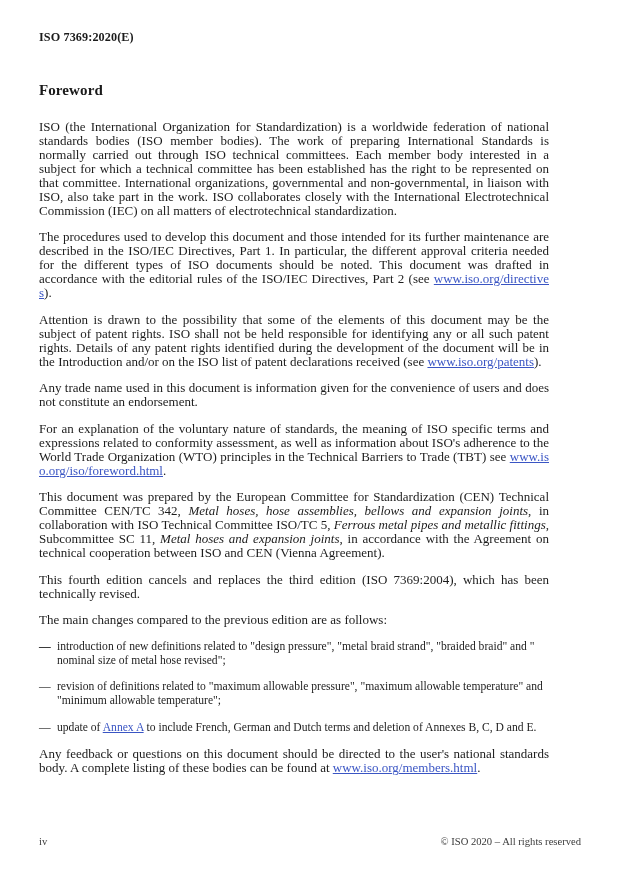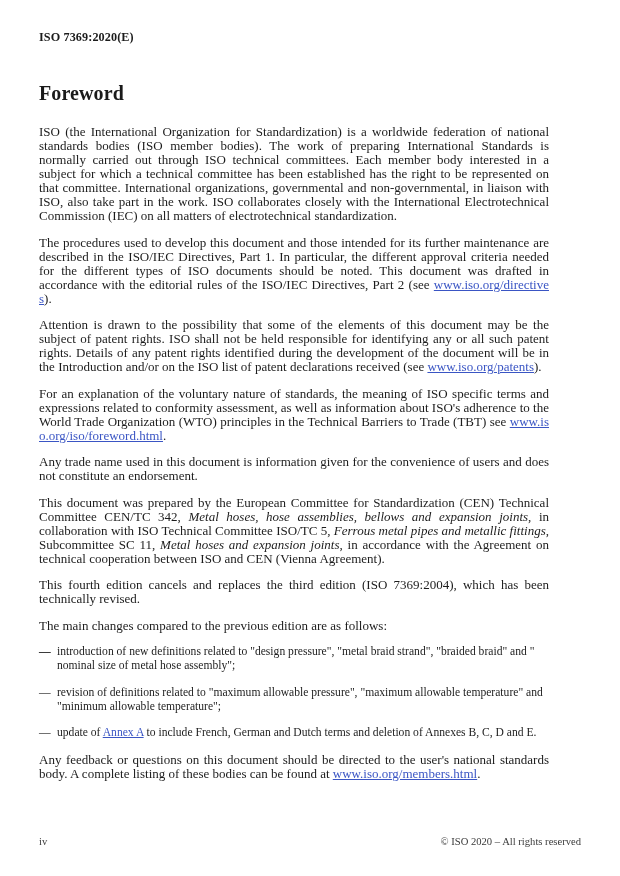--- a/index.html
+++ b/index.html
@@ -31,21 +31,21 @@
     color: #1c1c1c;
   }
   .content {
     position: absolute;
     left: 39px;
     top: 82px;
     width: 510px;
   }
   h1.foreword {
     margin: 0 0 21px 0;
-    font-size: 20px;
+    font-size: 15px;
     font-weight: bold;
     letter-spacing: 0.1px;
     color: #1a1a1a;
     line-height: 1.1;
   }
   p.para {
     margin: 0 0 12.5px 0;
     font-size: 13px;
     line-height: 14px;
     text-align: justify;
@@ -112,35 +112,35 @@
   <div class="content">
 
     <h1 class="foreword">Foreword</h1>
 
     <p class="para">ISO (the International Organization for Standardization) is a worldwide federation of national standards bodies (ISO member bodies). The work of preparing International Standards is normally carried out through ISO technical committees. Each member body interested in a subject for which a technical committee has been established has the right to be represented on that committee. International organizations, governmental and non-governmental, in liaison with ISO, also take part in the work. ISO collaborates closely with the International Electrotechnical Commission (IEC) on all matters of electrotechnical standardization.</p>
 
     <p class="para"><span>The procedures used to develop this document and those intended for its further maintenance are described in the ISO/IEC Directives, Part 1. In particular, the different approval criteria needed for the different types of ISO documents should be noted. This document was drafted in accordance with the editorial rules of the ISO/IEC Directives, Part 2 (see </span><a class="link" href="#">www.iso.org/directives</a><span>).</span></p>
 
     <p class="para"><span>Attention is drawn to the possibility that some of the elements of this document may be the subject of patent rights. ISO shall not be held responsible for identifying any or all such patent rights. Details of any patent rights identified during the development of the document will be in the Introduction and/or on the ISO list of patent declarations received (see </span><a class="link" href="#">www.iso.org/patents</a><span>).</span></p>
 
+    <p class="para">Any trade name used in this document is information given for the convenience of users and does not constitute an endorsement.</p>
+
     <p class="para"><span>For an explanation of the voluntary nature of standards, the meaning of ISO specific terms and expressions related to conformity assessment, as well as information about ISO's adherence to the World Trade Organization (WTO) principles in the Technical Barriers to Trade (TBT) see </span><a class="link" href="#">www.iso.org/iso/foreword.html</a><span>.</span></p>
-
-    <p class="para">Any trade name used in this document is information given for the convenience of users and does not constitute an endorsement.</p>
 
     <p class="para"><span>This document was prepared by the European Committee for Standardization (CEN) Technical Committee CEN/TC 342, </span><em class="ital">Metal hoses, hose assemblies, bellows and expansion joints</em><span>, in collaboration with ISO Technical Committee ISO/TC 5, </span><em class="ital">Ferrous metal pipes and metallic fittings</em><span>, Subcommittee SC 11, </span><em class="ital">Metal hoses and expansion joints</em><span>, in accordance with the Agreement on technical cooperation between ISO and CEN (Vienna Agreement).</span></p>
 
     <p class="para">This fourth edition cancels and replaces the third edition (ISO 7369:2004), which has been technically revised.</p>
 
     <p class="para">The main changes compared to the previous edition are as follows:</p>
 
     <ul class="dash-list">
 
       <li class="dash-item"><span class="dash">—</span></li>
 
-      <li class="dash-item"><span class="dash">—</span><span>introduction of new definitions related to "design pressure", "metal braid strand", "braided braid" and " nominal size of metal hose assembly";</span></li>
+      <li class="dash-item"><span class="dash">—</span><span>introduction of new definitions related to "design pressure", "metal braid strand", "braided braid" and " nominal size of metal hose revised";</span></li>
 
       <li class="dash-item"><span class="dash">—</span><span>revision of definitions related to "maximum allowable pressure", "maximum allowable temperature" and "minimum allowable temperature";</span></li>
 
       <li class="dash-item"><span class="dash">—</span><span>update of </span><a class="link" href="#">Annex A</a><span> to include French, German and Dutch terms and deletion of Annexes B, C, D and E.</span></li>
 
     </ul>
 
     <p class="para"><span>Any feedback or questions on this document should be directed to the user's national standards body. A complete listing of these bodies can be found at </span><a class="link" href="#">www.iso.org/members.html</a><span>.</span></p>
 
   </div>

